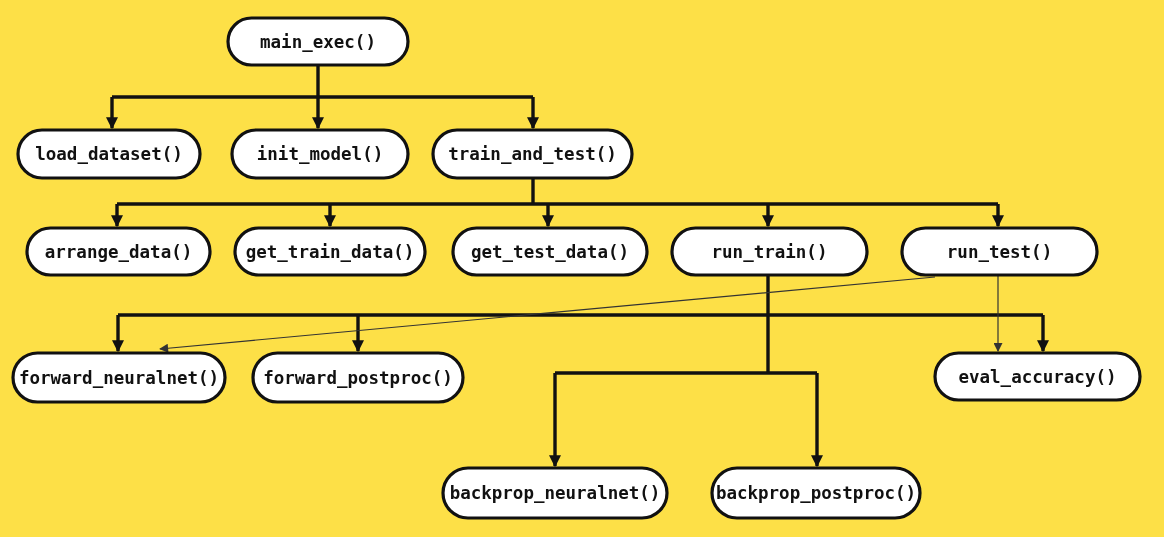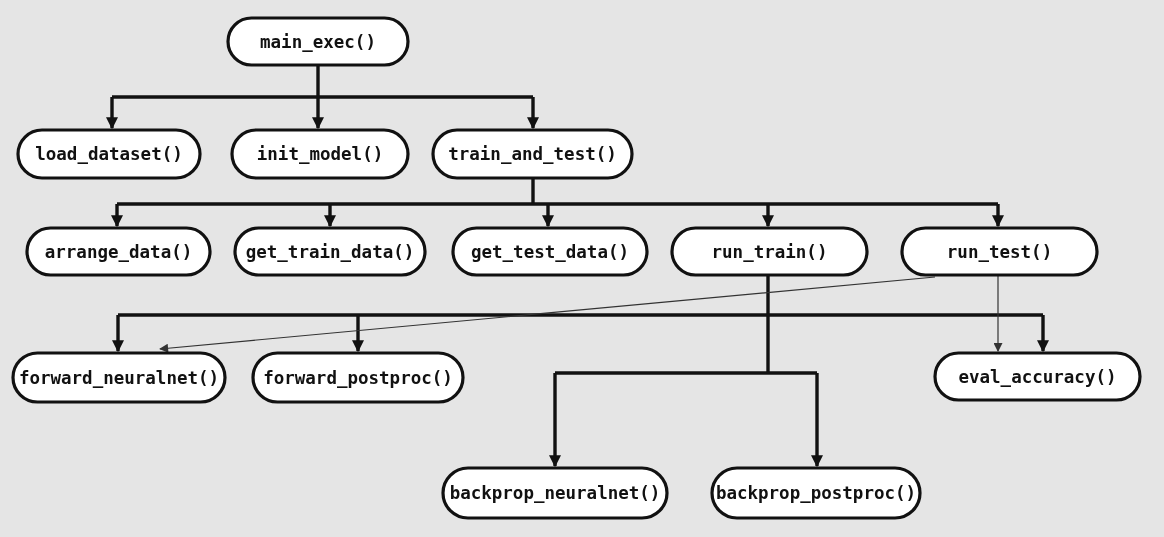--- a/index.html
+++ b/index.html
@@ -5,21 +5,21 @@
   html, body {
     margin: 0;
     padding: 0;
     background: #ffffff;
     font-family: "DejaVu Sans Mono", "Liberation Mono", monospace;
   }
   .canvas {
     position: relative;
     width: 1164px;
     height: 537px;
-    background: #e5e5e5;
+    background: #fde047;
     overflow: hidden;
   }
   svg { display: block; }
   .node-rect {
     fill: #ffffff;
     stroke: #111111;
     stroke-width: 3.2;
   }
   .node-label {
     font-family: "DejaVu Sans Mono", "Liberation Mono", monospace;

